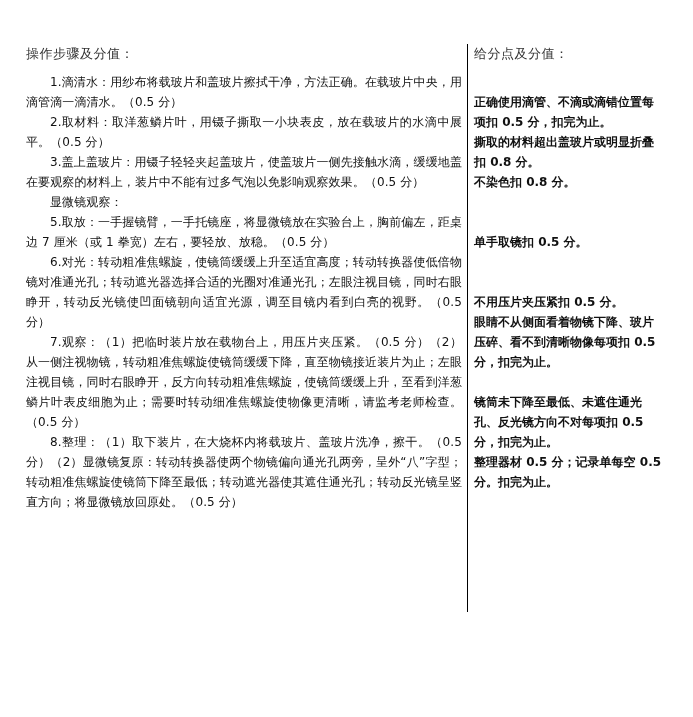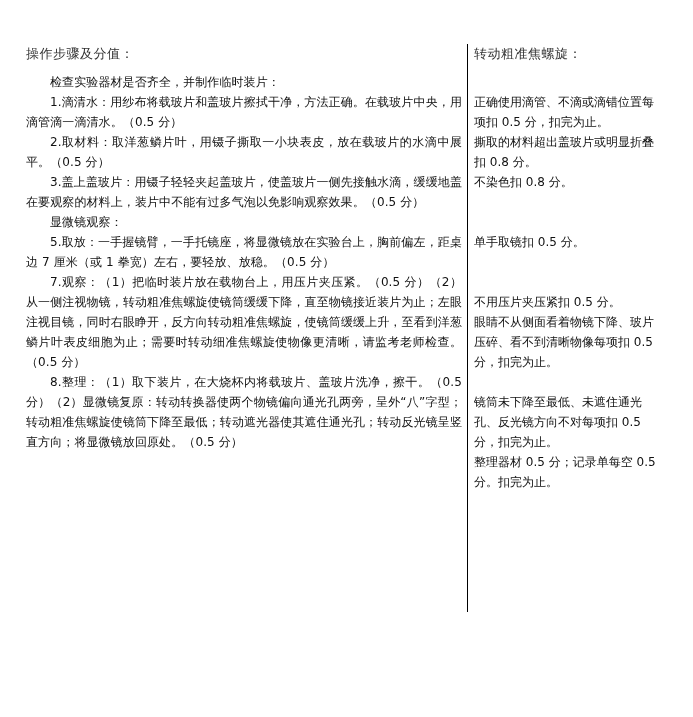--- a/index.html
+++ b/index.html
@@ -4,44 +4,44 @@
 <style>
   html, body { margin: 0; padding: 0; background: #ffffff; }
   body { width: 693px; height: 717px; position: relative; overflow: hidden;
          font-family: "DejaVu Sans", "Liberation Sans", sans-serif; color: #111; }
   .page { position: absolute; left: 0; top: 8px; width: 693px; height: 717px; }
   .left-col { position: absolute; left: 26px; top: 36px; width: 436px; font-size: 12px; line-height: 20px; }
   .divider { position: absolute; left: 467px; top: 36px; width: 1px; height: 568px; background: #000; }
   .right-col { position: absolute; left: 474px; top: 36px; width: 190px; font-size: 12px; line-height: 20px; }
   .col-heading { font-size: 13px; color: #333; font-weight: normal; height: 20px; margin-bottom: 8px; letter-spacing: 0.5px; }
   .para { text-indent: 2em; margin: 0; text-align: justify; word-break: break-all; letter-spacing: 0.1px; }
-  .right-block { margin: 0; word-break: break-all; }
+  .right-block { margin: 0; word-break: break-all; font-weight: bold; }
   .spacer { height: 20px; }
 </style>
 </head>
 <body>
 
 <div class="page">
 
   <div class="left-col">
     <div class="col-heading">操作步骤及分值：</div>
-    <p class="para">检查实验器材是否齐全，并制作临时装片：</p>
     <p class="para">1.滴清水：用纱布将载玻片和盖玻片擦拭干净，方法正确。在载玻片中央，用滴管滴一滴清水。（0.5 分）</p>
     <p class="para">2.取材料：取洋葱鳞片叶，用镊子撕取一小块表皮，放在载玻片的水滴中展平。（0.5 分）</p>
     <p class="para">3.盖上盖玻片：用镊子轻轻夹起盖玻片，使盖玻片一侧先接触水滴，缓缓地盖在要观察的材料上，装片中不能有过多气泡以免影响观察效果。（0.5 分）</p>
     <p class="para">显微镜观察：</p>
     <p class="para">5.取放：一手握镜臂，一手托镜座，将显微镜放在实验台上，胸前偏左，距桌边 7 厘米（或 1 拳宽）左右，要轻放、放稳。（0.5 分）</p>
+    <p class="para">6.对光：转动粗准焦螺旋，使镜筒缓缓上升至适宜高度；转动转换器使低倍物镜对准通光孔；转动遮光器选择合适的光圈对准通光孔；左眼注视目镜，同时右眼睁开，转动反光镜使凹面镜朝向适宜光源，调至目镜内看到白亮的视野。（0.5 分）</p>
     <p class="para">7.观察：（1）把临时装片放在载物台上，用压片夹压紧。（0.5 分）（2）从一侧注视物镜，转动粗准焦螺旋使镜筒缓缓下降，直至物镜接近装片为止；左眼注视目镜，同时右眼睁开，反方向转动粗准焦螺旋，使镜筒缓缓上升，至看到洋葱鳞片叶表皮细胞为止；需要时转动细准焦螺旋使物像更清晰，请监考老师检查。（0.5 分）</p>
     <p class="para">8.整理：（1）取下装片，在大烧杯内将载玻片、盖玻片洗净，擦干。（0.5 分）（2）显微镜复原：转动转换器使两个物镜偏向通光孔两旁，呈外“八”字型；转动粗准焦螺旋使镜筒下降至最低；转动遮光器使其遮住通光孔；转动反光镜呈竖直方向；将显微镜放回原处。（0.5 分）</p>
   </div>
 
   <div class="divider"></div>
 
   <div class="right-col">
-    <div class="col-heading">转动粗准焦螺旋：</div>
+    <div class="col-heading">给分点及分值：</div>
     <div class="spacer"></div>
     <p class="right-block">正确使用滴管、不滴或滴错位置每项扣 0.5 分，扣完为止。</p>
     <p class="right-block">撕取的材料超出盖玻片或明显折叠扣 0.8 分。</p>
     <p class="right-block">不染色扣 0.8 分。</p>
     <div class="spacer"></div>
     <div class="spacer"></div>
     <p class="right-block">单手取镜扣 0.5 分。</p>
     <div class="spacer"></div>
     <div class="spacer"></div>
     <p class="right-block">不用压片夹压紧扣 0.5 分。</p>

